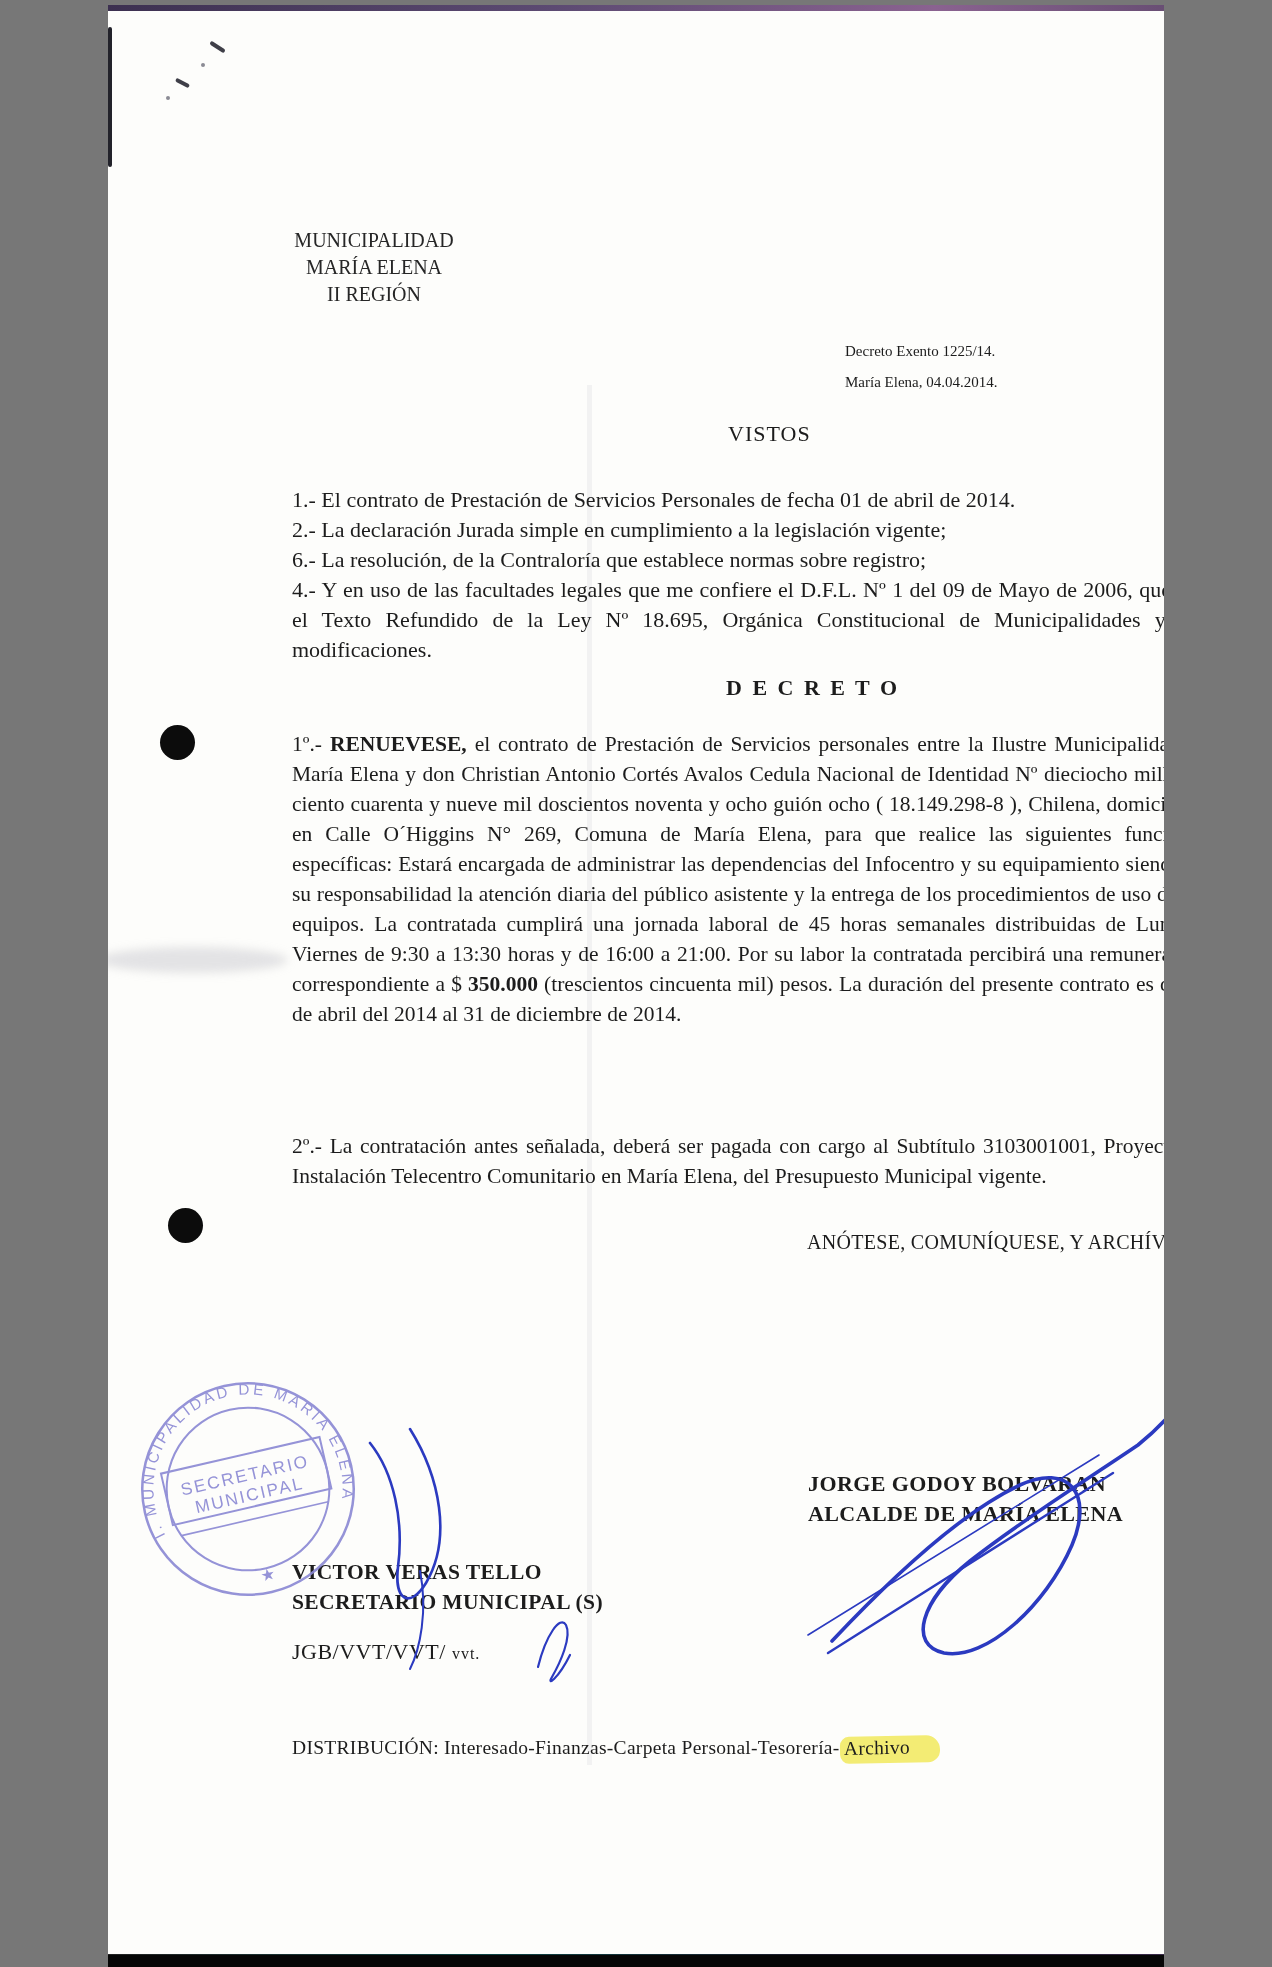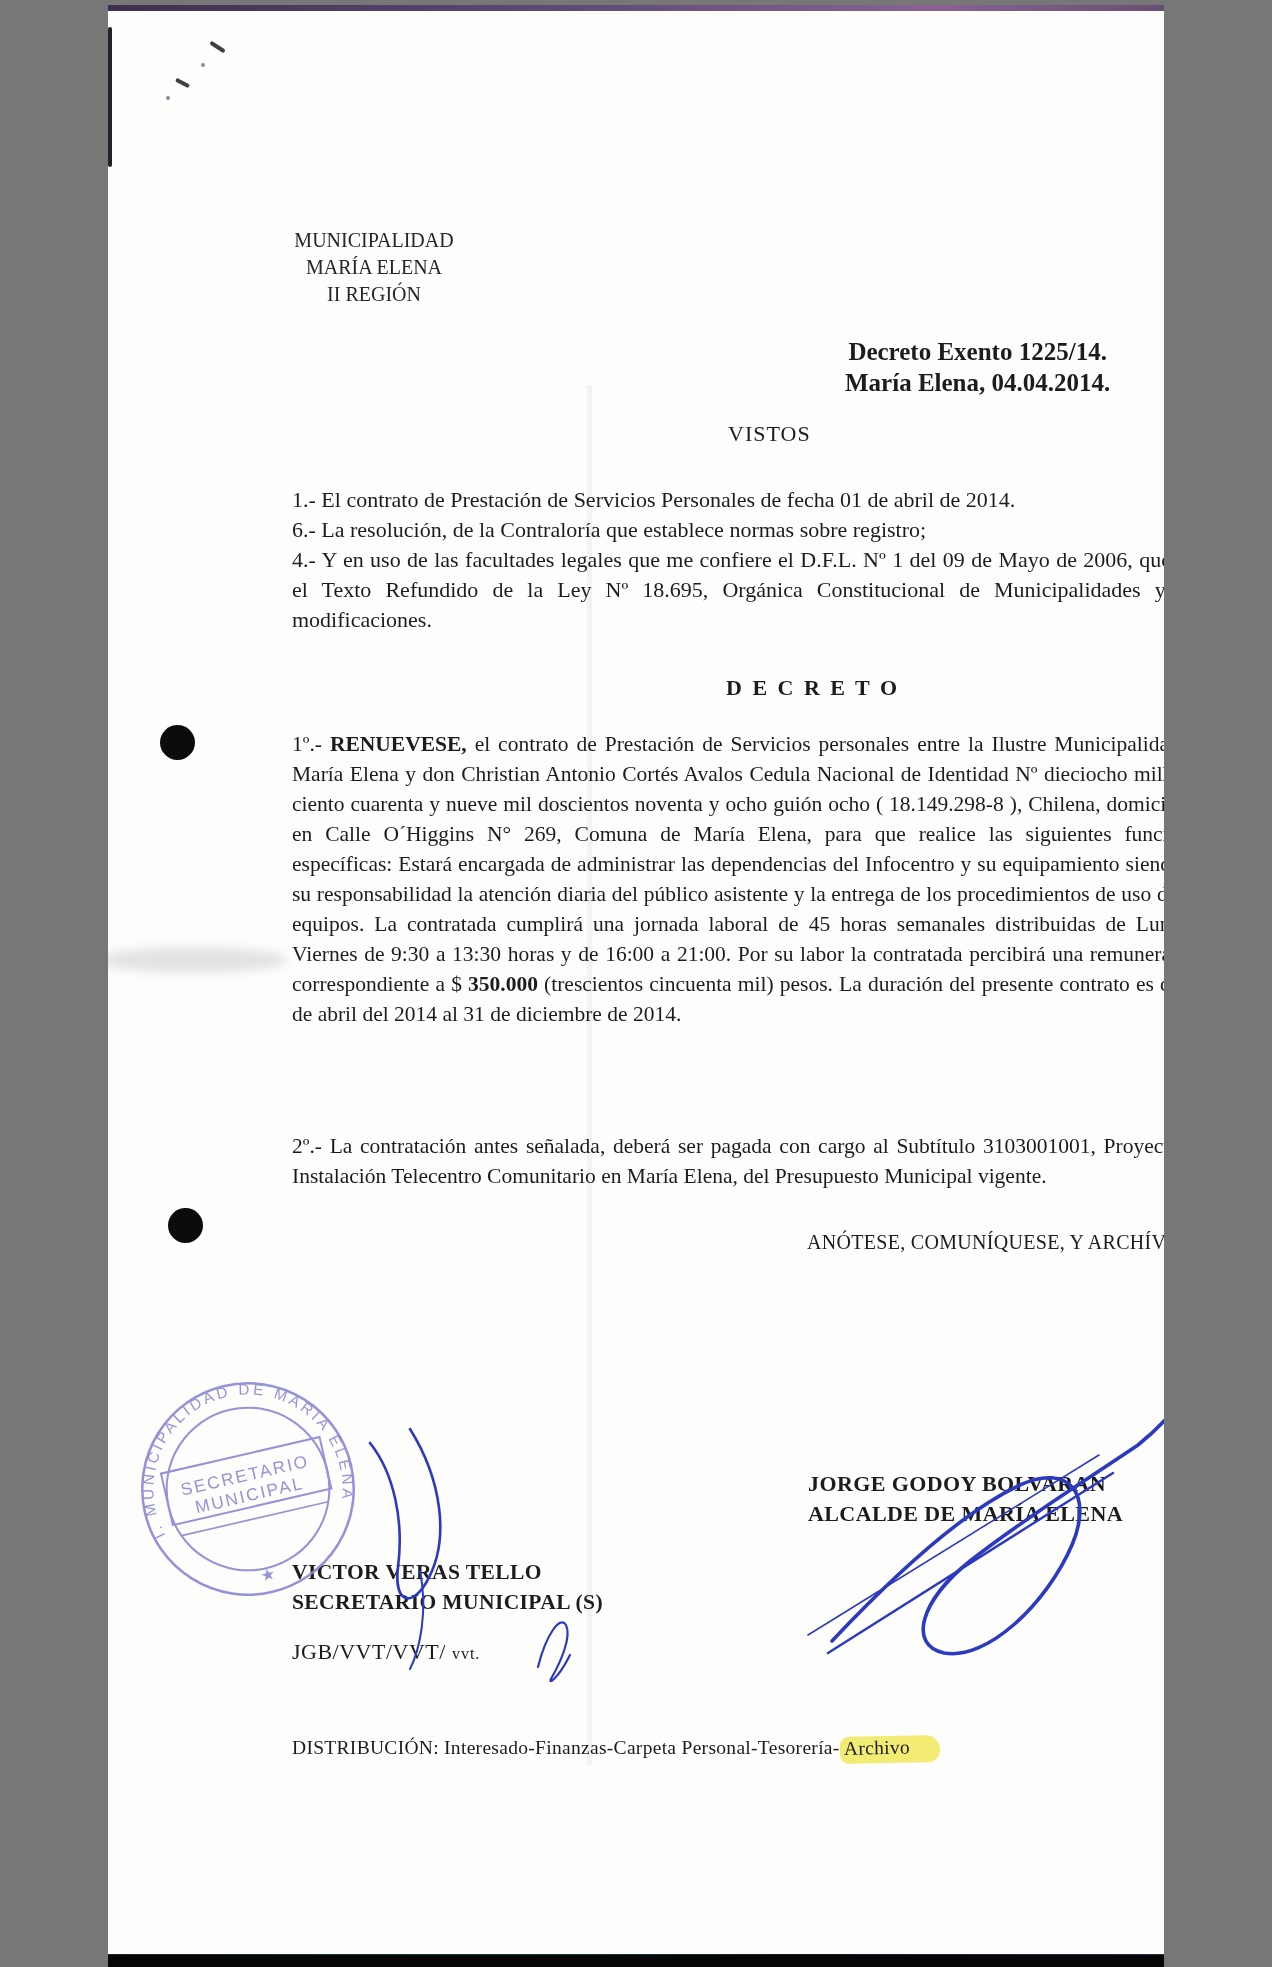--- a/index.html
+++ b/index.html
@@ -21,21 +21,21 @@
     background:linear-gradient(to bottom,#a9a9af,rgba(170,170,175,0));}
   .fold-mid{left:479px;top:380px;width:5px;height:1380px;
     background:rgba(175,175,188,0.14);}
   .smudge{left:-10px;top:942px;width:190px;height:26px;border-radius:50%;
     background:rgba(160,160,172,0.28);filter:blur(5px);}
   .pen-mark{background:#3f3f48;height:4px;border-radius:3px;}
   .pen-dot{width:4px;height:4px;border-radius:50%;background:#8b8b94;}
   
   .letterhead{left:178px;top:222px;width:176px;text-align:center;
     font-size:20px;line-height:27px;color:#262626;}
-  .decree-ref{left:737px;top:331px;font-weight:bold;font-size:25px;line-height:31px;text-align:center;}
+  .decree-ref{left:737px;top:331px;font-weight:normal;font-size:15px;line-height:31px;}
   .vistos-heading{left:620px;top:416px;font-weight:normal;font-size:22px;letter-spacing:1px;}
   .content-col{left:184px;width:916px;}
   .para{font-size:21.5px;line-height:30px;text-align:justify;}
   .list{top:480px;font-size:22px;line-height:30px;}
   .list .wrap{text-align:justify;}
   .decreto-heading{left:618px;top:670px;font-weight:bold;font-size:22px;letter-spacing:2.5px;}
   .p1{top:724px;}
   .p2{top:1126px;}
   .closing{top:1226px;text-align:right;font-weight:normal;font-size:20px;letter-spacing:0.3px;}
   .mayor{left:700px;top:1464px;font-weight:bold;font-size:22px;line-height:30px;letter-spacing:0.4px;}
@@ -74,20 +74,21 @@
   </div>
 
   <div class="abs decree-ref">
     <div>Decreto Exento  1225/14.</div>
     <div>María Elena, 04.04.2014.</div>
   </div>
 
   <div class="abs vistos-heading">VISTOS</div>
   <div class="abs content-col list">
     <div>1.- El contrato de Prestación de Servicios Personales de fecha 01 de abril de 2014.</div>
+    <div>2.- La declaración Jurada simple en cumplimiento a la legislación vigente;</div>
     <div>6.- La resolución, de la Contraloría que establece normas sobre registro;</div>
     <div class="wrap">4.- Y en uso de las facultades legales que me confiere el D.F.L. Nº 1 del 09 de Mayo de 2006, que fijó el Texto Refundido de la Ley Nº 18.695, Orgánica Constitucional de Municipalidades y sus modificaciones.</div>
   </div>
 
   <div class="abs decreto-heading">D E C R E T O</div>
 
   <div class="abs content-col para p1"><span>1º.- </span><b>RENUEVESE,</b><span> el contrato de Prestación de Servicios personales entre la Ilustre Municipalidad de María Elena y don Christian Antonio Cortés Avalos Cedula Nacional de Identidad Nº dieciocho millones ciento cuarenta y nueve mil doscientos noventa y ocho guión ocho ( 18.149.298-8 ), Chilena, domiciliada en Calle O´Higgins N° 269, Comuna de María Elena, para que realice las siguientes funciones específicas: Estará encargada de administrar las dependencias del Infocentro y su equipamiento siendo de su responsabilidad la atención diaria del público asistente y la entrega de los procedimientos de uso de los equipos. La contratada cumplirá una jornada laboral de 45 horas semanales distribuidas de Lunes a Viernes de 9:30 a 13:30 horas y de 16:00 a 21:00. Por su labor la contratada percibirá una remuneración correspondiente a $ </span><b>350.000</b><span> (trescientos cincuenta mil) pesos. La duración del presente contrato es de 01 de abril del 2014 al 31 de diciembre de 2014.</span></div>
 
   <div class="abs content-col para p2">2º.- La contratación antes señalada, deberá ser pagada con cargo al Subtítulo 3103001001, Proyecto de Instalación Telecentro Comunitario en María Elena, del Presupuesto Municipal vigente.</div>
 

